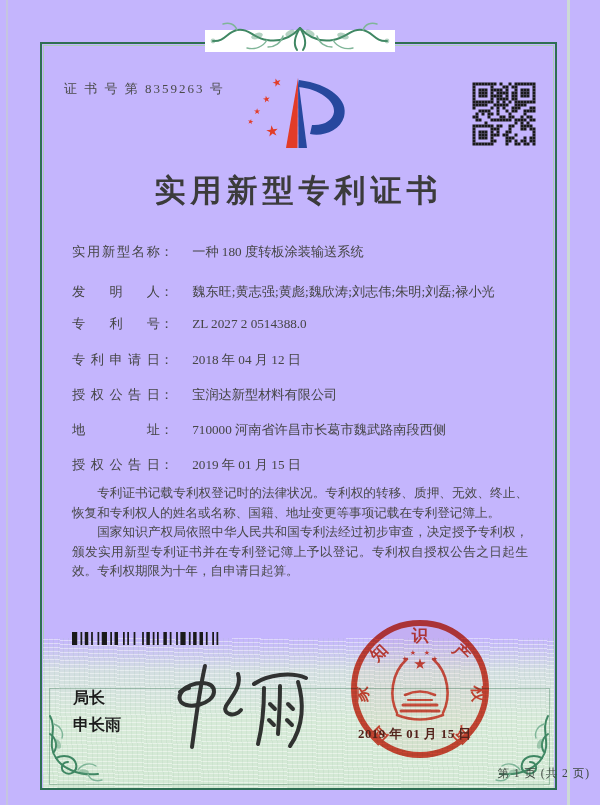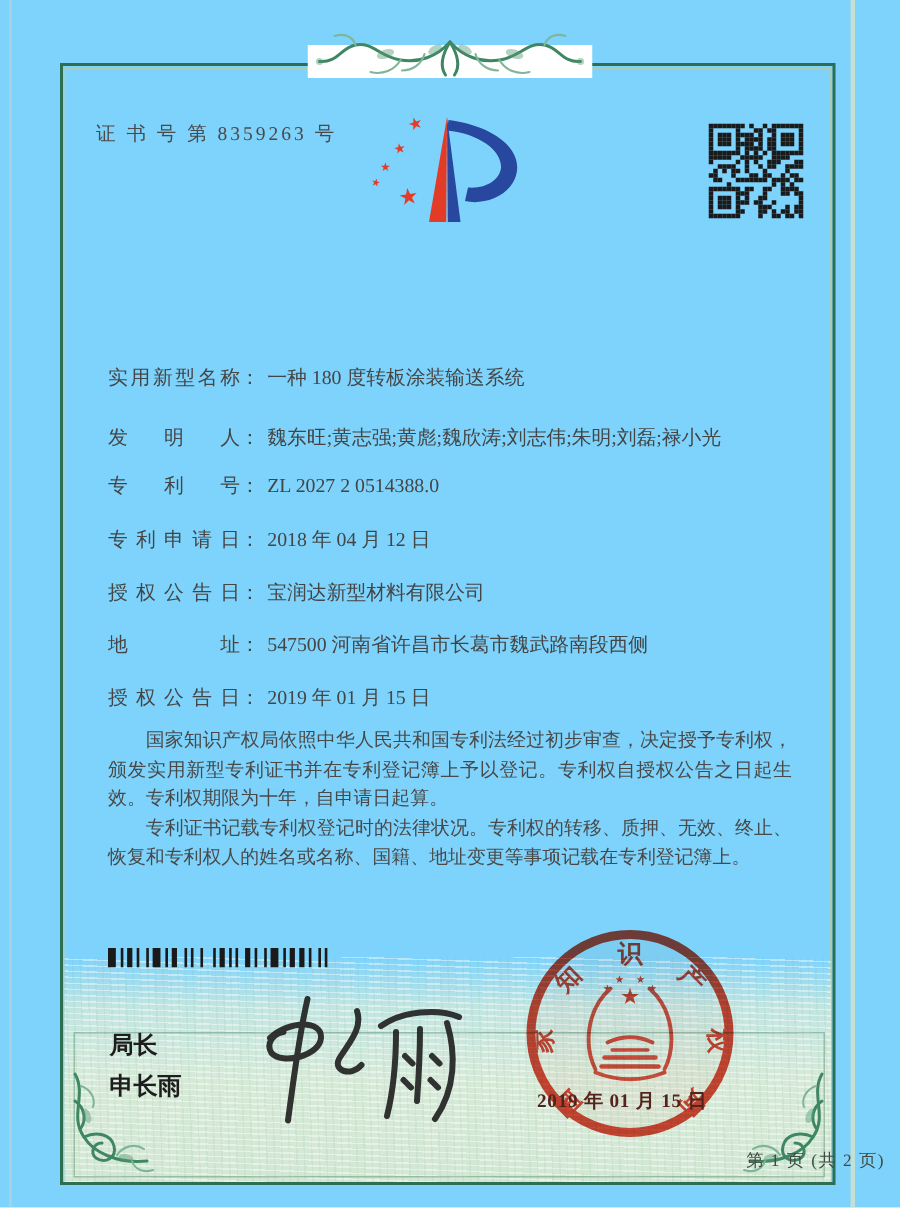--- a/index.html
+++ b/index.html
@@ -1,18 +1,18 @@
 <!DOCTYPE html>
 <html><head>
 <meta charset="utf-8">
 <style>
   html,body{margin:0;padding:0;}
   body{width:600px;height:805px;background:#ffffff;overflow:hidden;
        font-family:"Liberation Serif","DejaVu Serif",serif;}
-  .page{position:relative;width:600px;height:805px;background:#7dd3fc;}
+  .page{position:relative;width:600px;height:805px;background:#c4b5fd;}
 
   
   .edge-left{position:absolute;left:6px;top:0;width:2px;height:805px;background:#c6d2c8;opacity:.55;}
   .edge-right{position:absolute;left:567px;top:0;width:3px;height:805px;background:#cfe0cf;opacity:.85;}
 
   
   .frame{position:absolute;left:40px;top:42px;width:513px;height:744px;
       border:2.5px solid #2e6e53;}
   .frame .inner-line{position:absolute;inset:1px;border:1px solid #a9cdb7;}
 
@@ -30,21 +30,21 @@
   .qr{position:absolute;left:472px;top:82px;width:64px;height:64px;}
 
   .logo{position:absolute;left:240px;top:72px;width:120px;height:94px;}
 
   .title{position:absolute;left:0;top:170px;width:597px;text-align:center;
       font-size:31px;font-weight:600;letter-spacing:5px;color:#3b3b3b;}
 
   .rows{position:absolute;left:72px;top:0;width:484px;}
   .frow{position:absolute;left:0;font-size:13.2px;color:#454545;white-space:nowrap;}
   .flabel{display:inline-block;width:88px;text-align:justify;text-align-last:justify;vertical-align:top;}
-  .fvalue{margin-left:5px;font-family:Liberation Serif, serif;}
+  .fvalue{margin-left:19px;font-family:Liberation Serif, serif;}
   .grant-pair2{position:absolute;left:240px;top:0;}
 
   .paras{position:absolute;left:72px;top:484px;width:456px;font-size:12.6px;
       line-height:19.5px;color:#494949;text-align:justify;}
   .paras p{margin:0;text-indent:2em;}
 
   .barcode{position:absolute;left:72px;top:632px;width:153px;height:13px;}
 
   .officer{position:absolute;left:73px;top:684px;
       font-family:"Liberation Sans","DejaVu Sans",sans-serif;
@@ -392,50 +392,51 @@
     <path d="M59,8 C90,12 109,28 104,45 C100,59 82,65 70,62 L72,53 C84,54 93,48 94,40 C95,29 80,17 58,15 Z" fill="#27489e"></path>
     <g fill="#e23c28">
       <text class="star" x="38" y="14" font-size="11" text-anchor="middle" transform="rotate(-18 38 14)">★</text>
       <text class="star" x="27" y="30" font-size="9" text-anchor="middle" transform="rotate(-10 27 30)">★</text>
       <text class="star" x="17" y="42" font-size="8" text-anchor="middle">★</text>
       <text class="star" x="10" y="52" font-size="7" text-anchor="middle" transform="rotate(12 10 52)">★</text>
       <text class="star" x="33" y="64" font-size="15" text-anchor="middle" transform="rotate(-8 33 64)">★</text>
     </g>
   </svg>
 
+  <div class="title">实用新型专利证书</div>
 
   <div class="rows">
     <div class="frow" style="top:243px;">
       <span class="flabel">实用新型名称</span><span>：</span><span class="fvalue">一种 180 度转板涂装输送系统</span>
     </div>
     <div class="frow" style="top:283px;">
       <span class="flabel">发明人</span><span>：</span><span class="fvalue">魏东旺;黄志强;黄彪;魏欣涛;刘志伟;朱明;刘磊;禄小光</span>
     </div>
     <div class="frow" style="top:315px;">
       <span class="flabel">专利号</span><span>：</span><span class="fvalue">ZL 2027 2 0514388.0</span>
     </div>
     <div class="frow" style="top:351px;">
       <span class="flabel">专利申请日</span><span>：</span><span class="fvalue">2018 年 04 月 12 日</span>
     </div>
     <div class="frow" style="top:386px;">
       <span class="flabel">授权公告日</span><span>：</span><span class="fvalue">宝润达新型材料有限公司</span>
     </div>
     <div class="frow" style="top:421px;">
-      <span class="flabel">地址</span><span>：</span><span class="fvalue">547500 河南省许昌市长葛市魏武路南段西侧</span>
+      <span class="flabel">地址</span><span>：</span><span class="fvalue">710000 河南省许昌市长葛市魏武路南段西侧</span>
     </div>
     <div class="frow" style="top:456px;width:484px;">
       <span>
         <span class="flabel">授权公告日</span><span>：</span><span class="fvalue">2019 年 01 月 15 日</span>
       </span>
     </div>
   </div>
 
   <div class="paras">
+    <p>专利证书记载专利权登记时的法律状况。专利权的转移、质押、无效、终止、恢复和专利权人的姓名或名称、国籍、地址变更等事项记载在专利登记簿上。</p>
     <p>国家知识产权局依照中华人民共和国专利法经过初步审查，决定授予专利权，颁发实用新型专利证书并在专利登记簿上予以登记。专利权自授权公告之日起生效。专利权期限为十年，自申请日起算。</p>
-    <p>专利证书记载专利权登记时的法律状况。专利权的转移、质押、无效、终止、恢复和专利权人的姓名或名称、国籍、地址变更等事项记载在专利登记簿上。</p>
   </div>
 
   <svg class="barcode" id="barcode-svg" viewBox="0 0 153 13" preserveAspectRatio="none">
       <rect x="0" y="0" width="5.2275" height="13" fill="#1a1a1a"></rect>
       <rect x="8.5" y="0" width="1.7425" height="13" fill="#1a1a1a"></rect>
       <rect x="12.75" y="0" width="3.485" height="13" fill="#1a1a1a"></rect>
       <rect x="19.125" y="0" width="1.7425" height="13" fill="#1a1a1a"></rect>
       <rect x="25.5" y="0" width="1.7425" height="13" fill="#1a1a1a"></rect>
       <rect x="29.75" y="0" width="5.2275" height="13" fill="#1a1a1a"></rect>
       <rect x="38.25" y="0" width="1.7425" height="13" fill="#1a1a1a"></rect>

